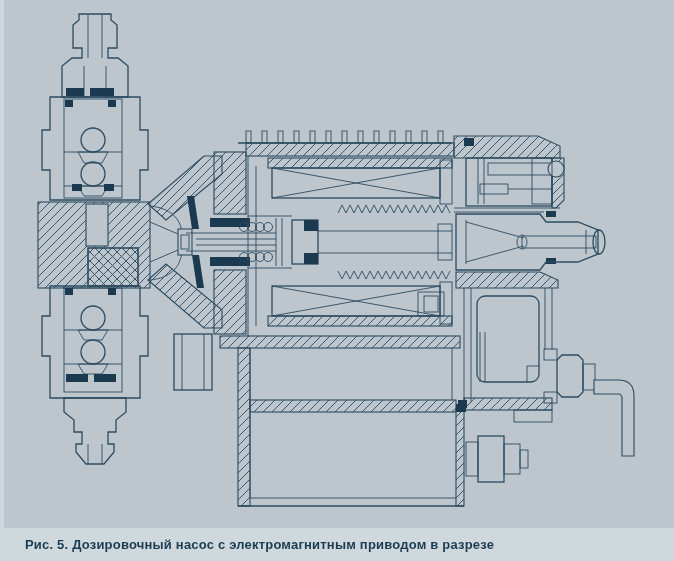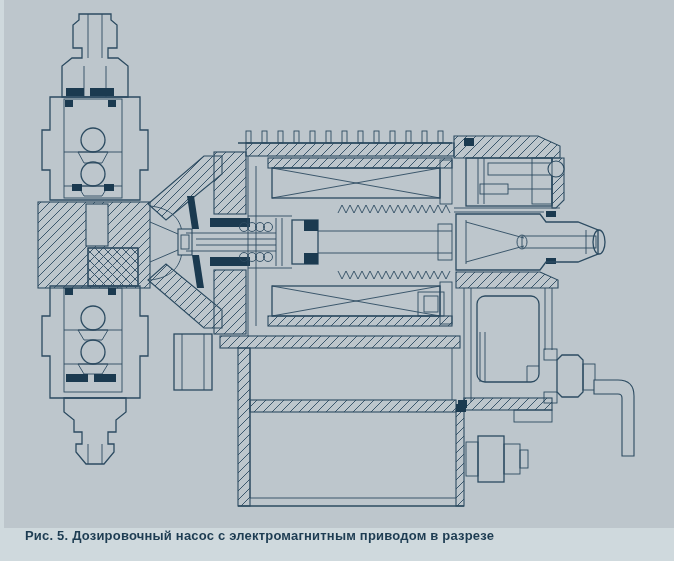--- a/index.html
+++ b/index.html
@@ -9,21 +9,21 @@
     font-family:"Liberation Sans",sans-serif;
   }
   .drawing-panel{
     position:absolute;left:4px;top:0;width:670px;height:528px;
     background:var(--panel-background,#bdc6cc);
   }
   .drawing-panel svg{display:block;width:670px;height:528px;}
   .caption-bar{
     position:absolute;left:0;top:528px;width:560px;height:33px;
     background:var(--page-background,#cfd9dd);
-    display:flex;align-items:flex-start;
+    display:flex;align-items:center;
   }
   .caption-text{
     padding-left:25px;
     font-size:13px;font-weight:bold;
     color:var(--caption-color,#1d3c52);
     letter-spacing:0.2px;
   }
   
   .ln{fill:none;stroke:var(--line-color,#2c4b61);stroke-width:1.3;stroke-linejoin:miter;}
   .tn{fill:none;stroke:var(--line-color,#2c4b61);stroke-width:0.9;}

